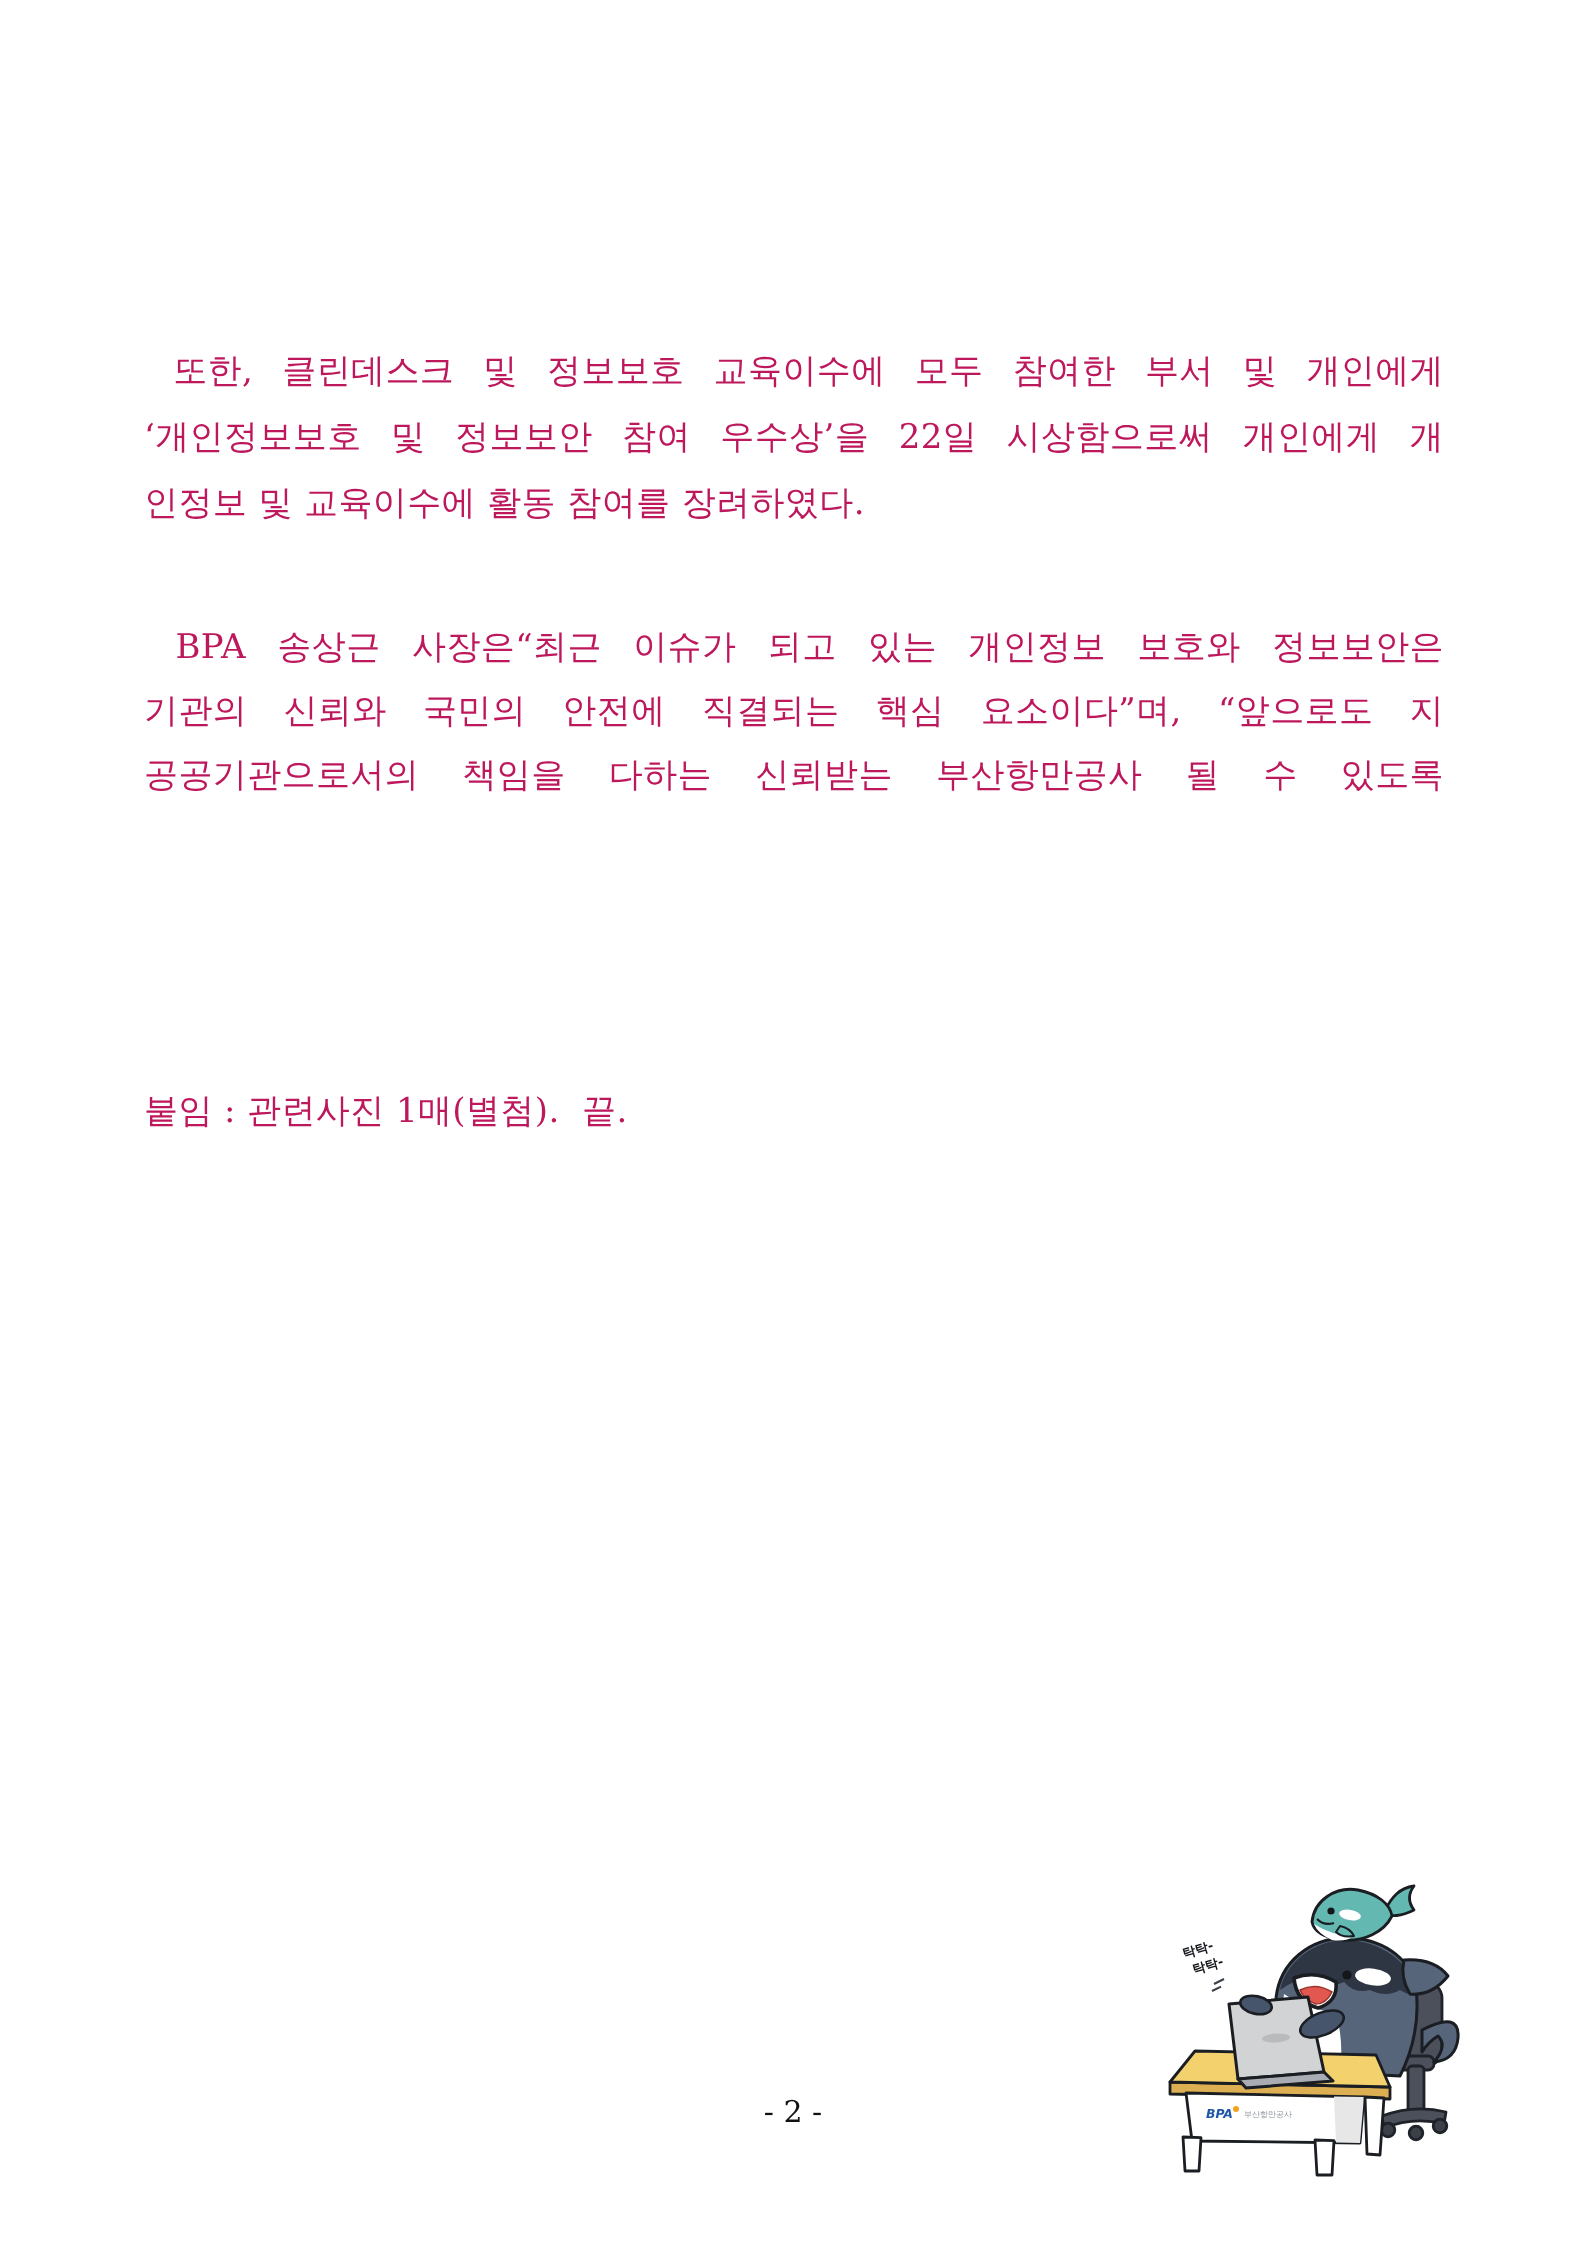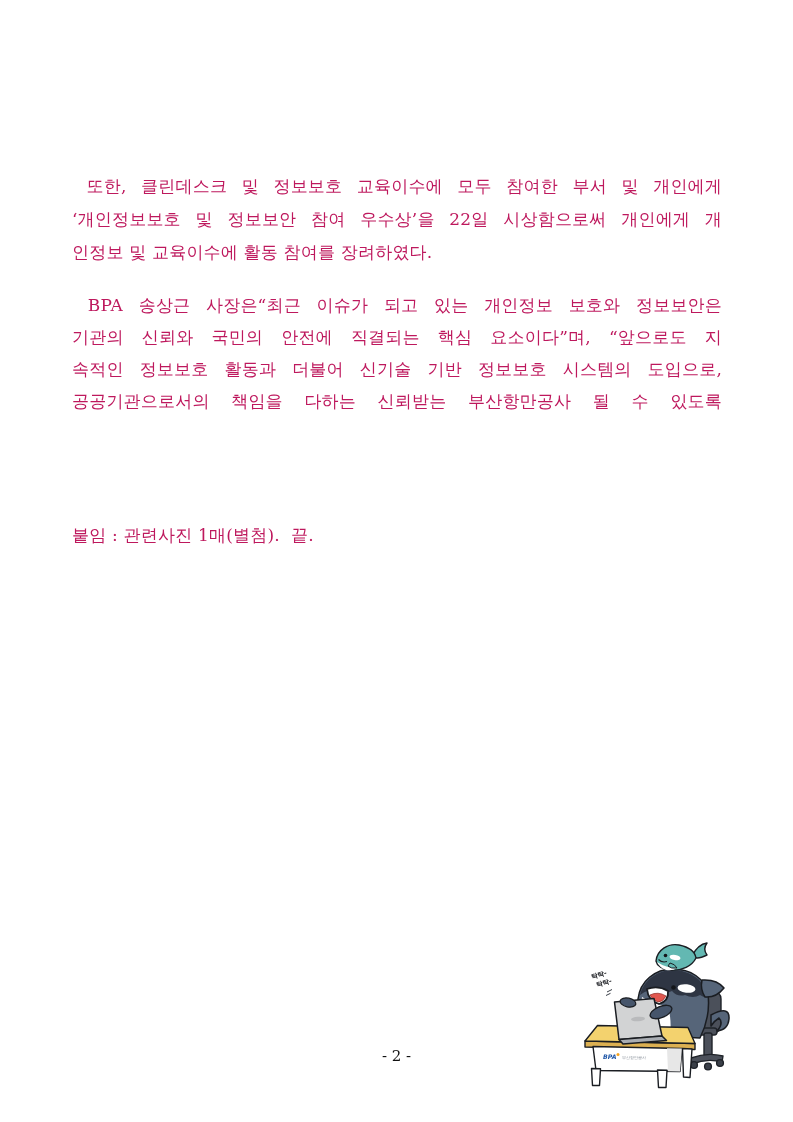--- a/index.html
+++ b/index.html
@@ -22,23 +22,23 @@
   .doc-line {
     line-height: 33px;
     height: 33px;
     text-align: justify;
     text-align-last: justify;
     white-space: pre-wrap;
     overflow: hidden;
   }
   .doc-line.para-end { text-align-last: left; }
   #para1 { top: 170px; }
-  #para2 { top: 289px; }
+  #para2 { top: 308px; }
   #para2 .doc-line { line-height: 32px; height: 32px; }
-  #attachment { top: 519px; }
+  #attachment { top: 540px; }
   #attachment .doc-line { text-align: left; text-align-last: left; }
   .page-number {
     position: absolute;
     top: 1046px; left: 0;
     width: 793px;
     text-align: center;
     font-size: 15px;
     line-height: 20px;
     color: #111111;
   }
@@ -55,21 +55,20 @@
 
   <div class="textblock" id="para1">
     <div class="doc-line"> 또한, 클린데스크 및 정보보호 교육이수에 모두 참여한 부서 및 개인에게</div>
     <div class="doc-line">‘개인정보보호 및 정보보안 참여 우수상’을 22일 시상함으로써 개인에게 개</div>
     <div class="doc-line para-end">인정보 및 교육이수에 활동 참여를 장려하였다.</div>
   </div>
 
   <div class="textblock" id="para2">
     <div class="doc-line"> BPA 송상근 사장은“최근 이슈가 되고 있는 개인정보 보호와 정보보안은</div>
     <div class="doc-line">기관의 신뢰와 국민의 안전에 직결되는 핵심 요소이다”며, “앞으로도 지</div>
-    <div class="doc-line">속적인 정보보호 활동과 더불어 신기술 기반 정보보호 시스템의 도입으로,</div>
     <div class="doc-line">공공기관으로서의 책임을 다하는 신뢰받는 부산항만공사 될 수 있도록</div>
   </div>
 
   <div class="textblock" id="attachment">
     <div class="doc-line">붙임 : 관련사진 1매(별첨).  끝.</div>
   </div>
 
   <div class="page-number">- 2 -</div>
 
   <svg class="mascot" viewBox="0 0 165 152" xmlns="http://www.w3.org/2000/svg">

